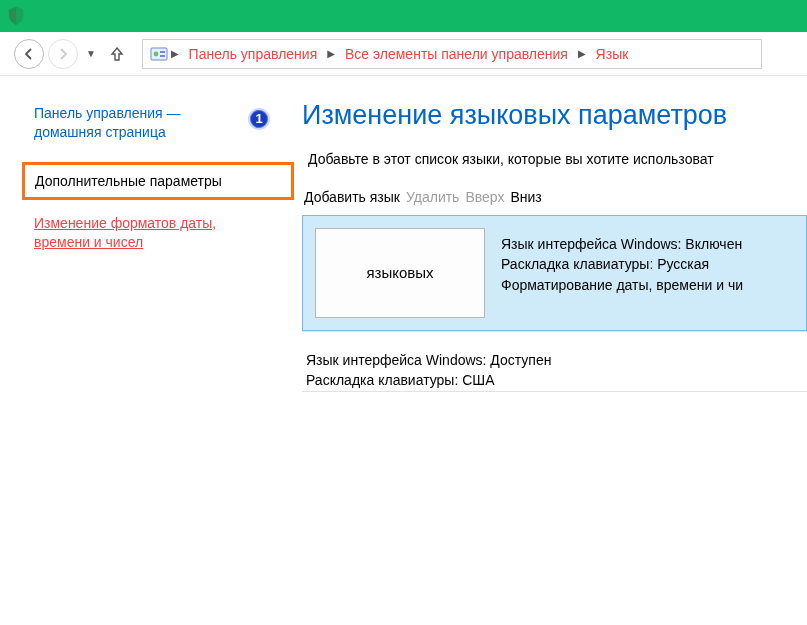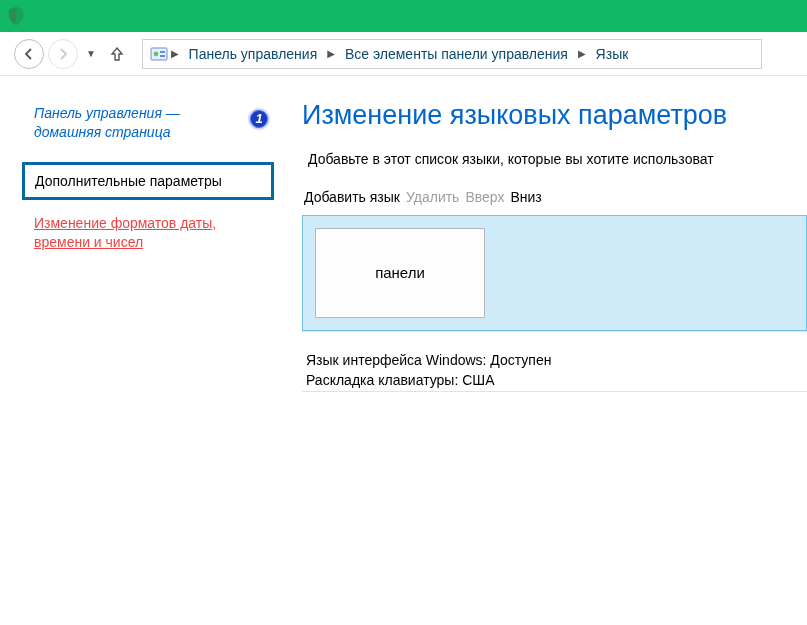--- a/index.html
+++ b/index.html
@@ -56,60 +56,59 @@
     border: 1px solid #d0d0d0;
     height: 30px;
     margin-left: 8px;
     padding-left: 6px;
     width: 620px;
     background:#fff;
   }
   .addr-icon { width:20px; height:20px; display:flex; align-items:center; justify-content:center; }
   .crumb {
     padding: 0 8px;
-    color: #0c4a6e;
+    color: #ef4444;
   }
   .crumb-sep {
     color:#555; font-size:10px; padding:0 2px;
   }
   .content {
     display: flex;
     height: calc(625px - 32px - 44px);
   }
   .sidebar {
     width: 288px;
     padding: 28px 16px 0 34px;
   }
   .sidebar-header {
     color: #0066cc;
     position: relative;
     padding-right: 30px;
     line-height: 1.35;
-    font-style: italic;
   }
   .step-badge {
     position: absolute;
     right: 2px; top: 4px;
     width: 22px; height:22px;
     border-radius: 50%;
     background: #1a3dbf;
     border: 2px solid #d0d8ff;
     color: #fff;
     font-weight: bold;
     font-size: 13px;
     display:flex; align-items:center; justify-content:center;
     box-shadow: 0 0 0 1px #5574e8 inset;
   }
   .highlighted-link {
     display:block;
-    border: 3px solid #0369a1;
+    border: 3px solid #f97316;
     padding: 8px 10px;
     color: #000;
     margin-top: 20px;
-    width: 252px;
+    width: 272px;
     margin-left: -12px;
   }
   .sidebar-link {
     display:block;
     color: #ef4444;
     text-decoration: underline;
     margin-top: 14px;
     line-height: 1.4;
   }
   .main {
@@ -230,21 +229,22 @@
 
     <div class="toolbar">
       <span class="enabled">Добавить язык</span>
       <span class="disabled">Удалить</span>
       <span class="disabled">Вверх</span>
       <span class="enabled">Вниз</span>
     </div>
 
     <div class="lang-list">
       <div class="lang-row selected">
-        <div class="lang-tile">панели</div>
+        <div class="lang-tile">языковых</div>
+        <div class="lang-info">Язык интерфейса Windows: Включен<br>Раскладка клавиатуры: Русская<br>Форматирование даты, времени и чи</div>
       </div>
       <div class="lang-row">
         <div class="lang-info">Язык интерфейса Windows: Доступен<br>Раскладка клавиатуры: США</div>
       </div>
     </div>
   </div>
 
 </div>
 
 </body></html>

